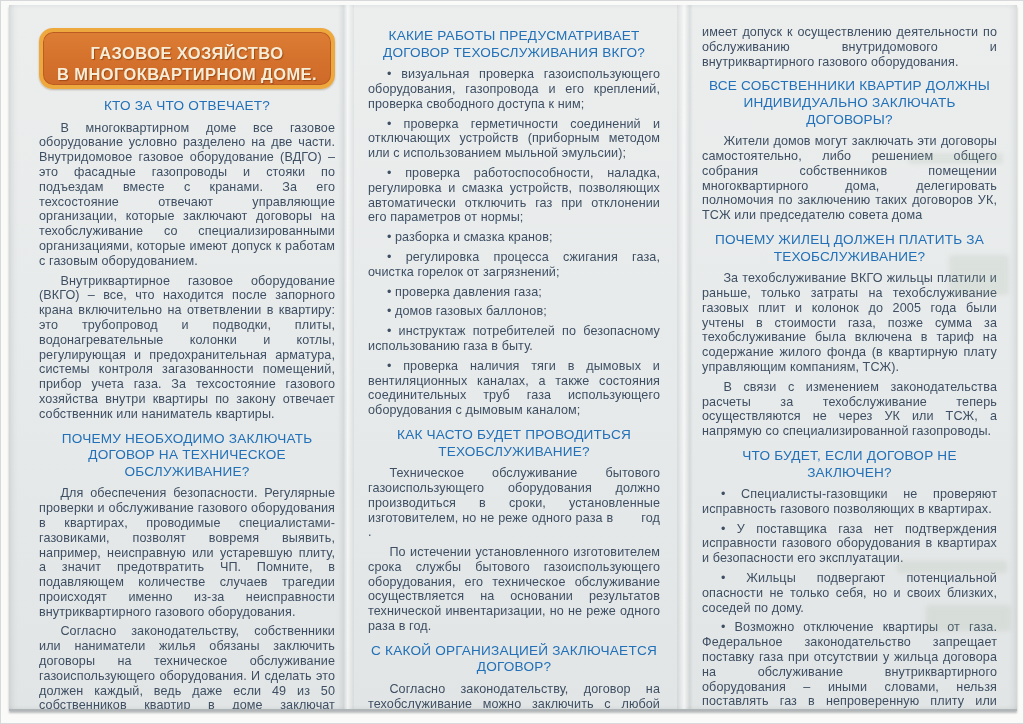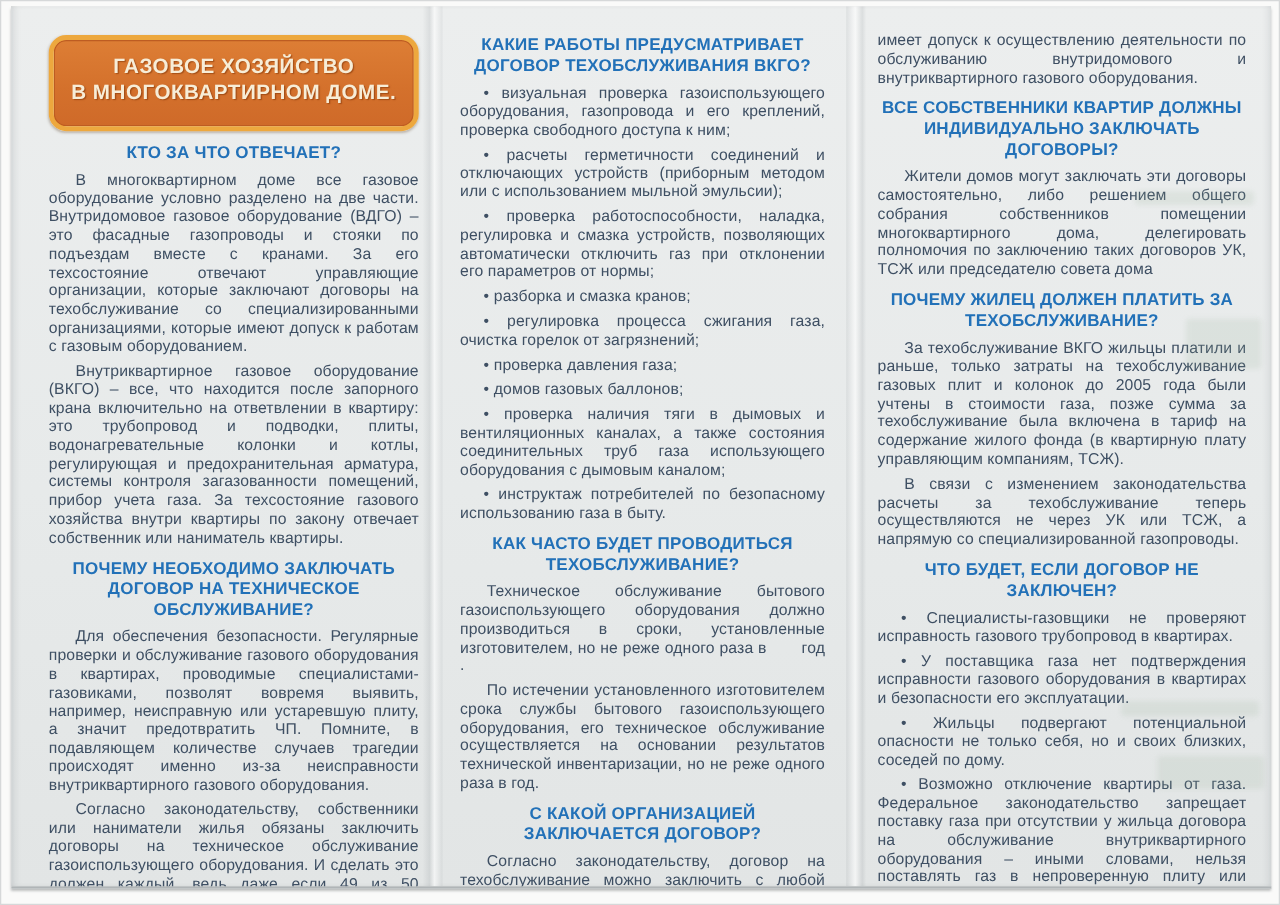--- a/index.html
+++ b/index.html
@@ -16,25 +16,25 @@
        text-align:justify;letter-spacing:.1px;}
   .col1{width:336px;padding:0 10px 0 30px;}
   .col2{width:340px;padding:14px 25px 0 23px;}
   .col3{width:332px;padding:20px 20px 0 17px;}
   .fold{position:absolute;top:0;height:100%;width:16px;pointer-events:none;}
   .fold.f1{left:329px;background:linear-gradient(90deg,rgba(70,80,88,0) 0%,rgba(70,80,88,.10) 35%,rgba(255,255,255,.55) 60%,rgba(70,80,88,.07) 100%);}
   .fold.f2{left:668px;background:linear-gradient(90deg,rgba(70,80,88,.09) 0%,rgba(255,255,255,.6) 45%,rgba(70,80,88,.10) 80%,rgba(70,80,88,0) 100%);}
   .title-box{
     margin:23px 0 9px 0;background:linear-gradient(180deg,#dd7e35 0%,#d4712c 55%,#cf6a29 100%);
     border:4px solid #eda83e;border-radius:14px;box-shadow:inset 0 0 0 1px #bd5c22, 0 1px 2px rgba(80,50,20,.3);
-    padding:11px 4px 16px;text-align:center;color:#f7edd7;font-weight:bold;
+    padding:11px 4px 0;text-align:center;color:#f7edd7;font-weight:bold;
     font-size:16.5px;line-height:21px;letter-spacing:.4px;
     text-shadow:1px 1px 1px rgba(120,45,0,.55);
   }
-  .h{color:#2271b8;font-weight:bold;text-align:center;text-indent:0;
+  .h{color:#2271b8;font-weight:normal;text-align:center;text-indent:0;
      font-size:13.6px;line-height:16.6px;margin:9px 0 6px;letter-spacing:.2px;}
   p{margin:0 0 5px;}
   p.ind{text-indent:1.7em;}
   p.noind{text-indent:0;}
   p.bullet{text-indent:1.5em;margin:0 0 5px;}
   p.bullet::before{content:"\2022\00A0 ";color:#3e4f63;}
   .gap{display:inline-block;width:28px;}
   .ghost{position:absolute;background:rgba(148,172,150,.16);filter:blur(2px);border-radius:3px;pointer-events:none;}
 </style>
 </head>
@@ -52,44 +52,44 @@
       <p class="ind">В многоквартирном доме все газовое оборудование условно разделено на две части. Внутридомовое газовое оборудование (ВДГО) – это фасадные газопроводы и стояки по подъездам вместе с кранами. За его техсостояние отвечают управляющие организации, которые заключают договоры на техобслуживание со специализированными организациями, которые имеют допуск к работам с газовым оборудованием.</p>
       <p class="ind">Внутриквартирное газовое оборудование (ВКГО) – все, что находится после запорного крана включительно на ответвлении в квартиру: это трубопровод и подводки, плиты, водонагревательные колонки и котлы, регулирующая и предохранительная арматура, системы контроля загазованности помещений, прибор учета газа. За техсостояние газового хозяйства внутри квартиры по закону отвечает собственник или наниматель квартиры.</p>
       <p class="h">ПОЧЕМУ НЕОБХОДИМО ЗАКЛЮЧАТЬ ДОГОВОР НА ТЕХНИЧЕСКОЕ ОБСЛУЖИВАНИЕ?</p>
       <p class="ind">Для обеспечения безопасности. Регулярные проверки и обслуживание газового оборудования в квартирах, проводимые специалистами-газовиками, позволят вовремя выявить, например, неисправную или устаревшую плиту, а значит предотвратить ЧП. Помните, в подавляющем количестве случаев трагедии происходят именно из-за неисправности внутриквартирного газового оборудования.</p>
       <p class="ind">Согласно законодательству, собственники или наниматели жилья обязаны заключить договоры на техническое обслуживание газоиспользующего оборудования. И сделать это должен каждый, ведь даже если 49 из 50 собственников квартир в доме заключат договоры, а один не заключит, гарантии безопасности нет.</p>
     </div>
 
     <div class="col col2">
       <p class="h">КАКИЕ РАБОТЫ ПРЕДУСМАТРИВАЕТ ДОГОВОР ТЕХОБСЛУЖИВАНИЯ ВКГО?</p>
       <p class="bullet">визуальная проверка газоиспользующего оборудования, газопровода и его креплений, проверка свободного доступа к ним;</p>
-      <p class="bullet">расчеты герметичности соединений и отключающих устройств (приборным методом или с использованием мыльной эмульсии);</p>
+      <p class="bullet">проверка герметичности соединений и отключающих устройств (приборным методом или с использованием мыльной эмульсии);</p>
       <p class="bullet">проверка работоспособности, наладка, регулировка и смазка устройств, позволяющих автоматически отключить газ при отклонении его параметров от нормы;</p>
       <p class="bullet">разборка и смазка кранов;</p>
       <p class="bullet">регулировка процесса сжигания газа, очистка горелок от загрязнений;</p>
       <p class="bullet">проверка давления газа;</p>
       <p class="bullet">домов газовых баллонов;</p>
+      <p class="bullet">инструктаж потребителей по безопасному использованию газа в быту.</p>
       <p class="bullet">проверка наличия тяги в дымовых и вентиляционных каналах, а также состояния соединительных труб газа использующего оборудования с дымовым каналом;</p>
-      <p class="bullet">инструктаж потребителей по безопасному использованию газа в быту.</p>
       <p class="h">КАК ЧАСТО БУДЕТ ПРОВОДИТЬСЯ ТЕХОБСЛУЖИВАНИЕ?</p>
       <p class="ind"><span>Техническое обслуживание бытового газоиспользующего оборудования должно производиться в сроки, установленные изготовителем, но не реже одного раза в</span><span class="gap"></span><span>год .</span></p>
       <p class="ind">По истечении установленного изготовителем срока службы бытового газоиспользующего оборудования, его техническое обслуживание осуществляется на основании результатов технической инвентаризации, но не реже одного раза в год.</p>
       <p class="h">С КАКОЙ ОРГАНИЗАЦИЕЙ ЗАКЛЮЧАЕТСЯ ДОГОВОР?</p>
       <p class="ind">Согласно законодательству, договор на техобслуживание можно заключить с любой специализированной организацией, которая</p>
     </div>
 
     <div class="col col3">
       <p class="noind">имеет допуск к осуществлению деятельности по обслуживанию внутридомового и внутриквартирного газового оборудования.</p>
       <p class="h">ВСЕ СОБСТВЕННИКИ КВАРТИР ДОЛЖНЫ ИНДИВИДУАЛЬНО ЗАКЛЮЧАТЬ ДОГОВОРЫ?</p>
       <p class="ind">Жители домов могут заключать эти договоры самостоятельно, либо решением общего собрания собственников помещении многоквартирного дома, делегировать полномочия по заключению таких договоров УК, ТСЖ или председателю совета дома</p>
       <p class="h">ПОЧЕМУ ЖИЛЕЦ ДОЛЖЕН ПЛАТИТЬ ЗА ТЕХОБСЛУЖИВАНИЕ?</p>
       <p class="ind">За техобслуживание ВКГО жильцы платили и раньше, только затраты на техобслуживание газовых плит и колонок до 2005 года были учтены в стоимости газа, позже сумма за техобслуживание была включена в тариф на содержание жилого фонда (в квартирную плату управляющим компаниям, ТСЖ).</p>
       <p class="ind">В связи с изменением законодательства расчеты за техобслуживание теперь осуществляются не через УК или ТСЖ, а напрямую со специализированной газопроводы.</p>
       <p class="h">ЧТО БУДЕТ, ЕСЛИ ДОГОВОР НЕ ЗАКЛЮЧЕН?</p>
-      <p class="bullet">Специалисты-газовщики не проверяют исправность газового трубопровод в квартирах.</p>
+      <p class="bullet">Специалисты-газовщики не проверяют исправность газового позволяющих в квартирах.</p>
       <p class="bullet">У поставщика газа нет подтверждения исправности газового оборудования в квартирах и безопасности его эксплуатации.</p>
       <p class="bullet">Жильцы подвергают потенциальной опасности не только себя, но и своих близких, соседей по дому.</p>
       <p class="bullet">Возможно отключение квартиры от газа. Федеральное законодательство запрещает поставку газа при отсутствии у жильца договора на обслуживание внутриквартирного оборудования – иными словами, нельзя поставлять газ в непроверенную плиту или колонку. Перед от-</p>
       <div class="ghost" style="top:148px;right:14px;width:95px;height:11px;"></div>
       <div class="ghost" style="top:250px;right:8px;width:60px;height:40px;"></div>
       <div class="ghost" style="top:556px;right:10px;width:110px;height:12px;"></div>
       <div class="ghost" style="top:600px;right:6px;width:85px;height:26px;"></div>
     </div>
 
     <div class="fold f1"></div>

